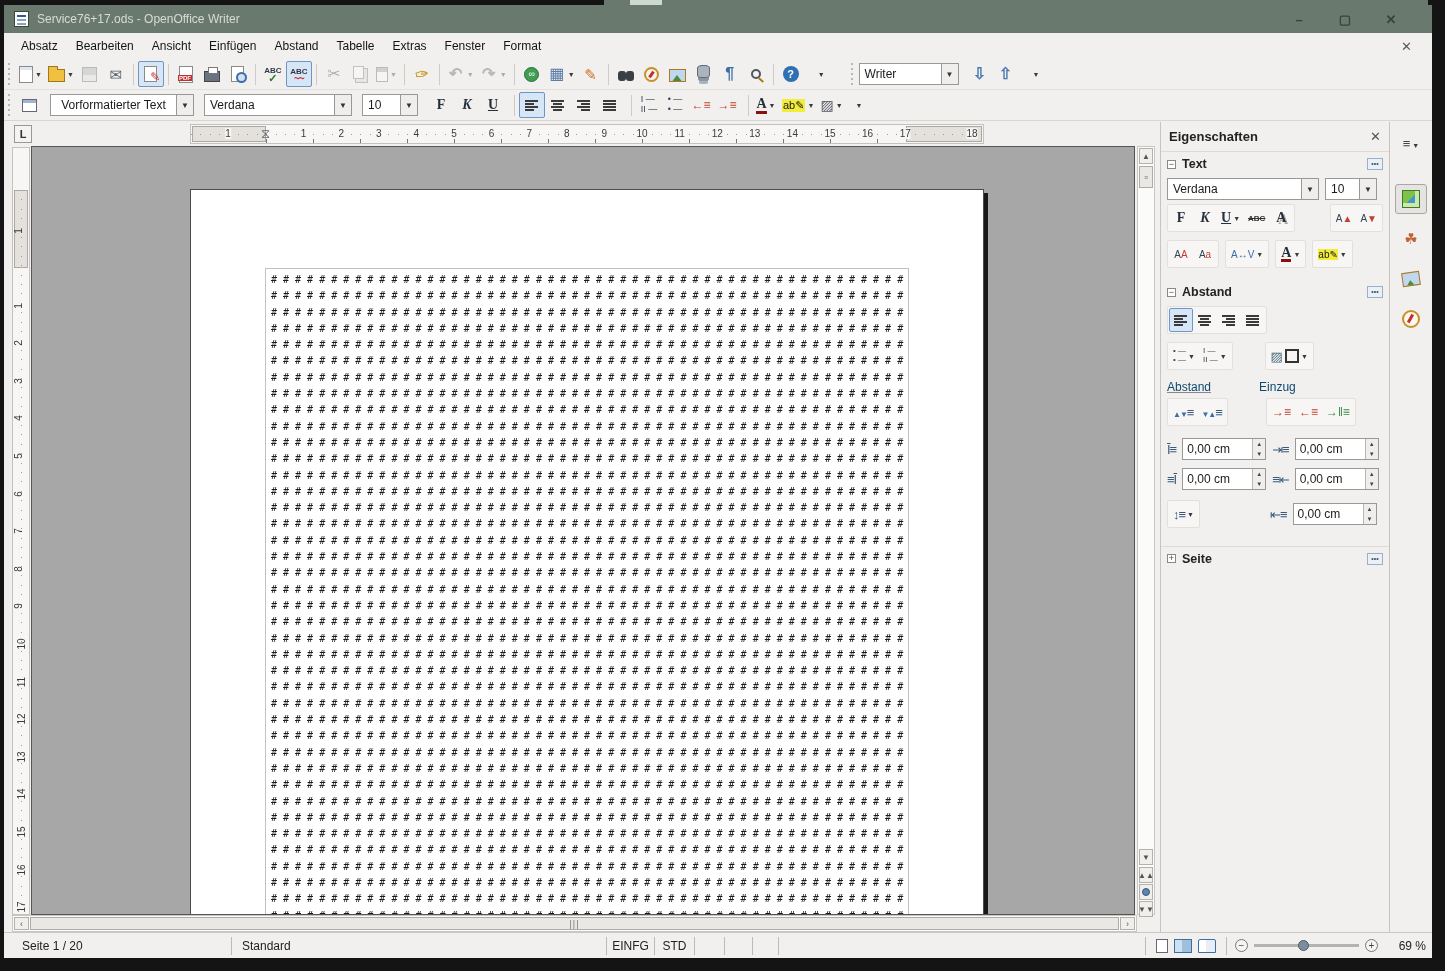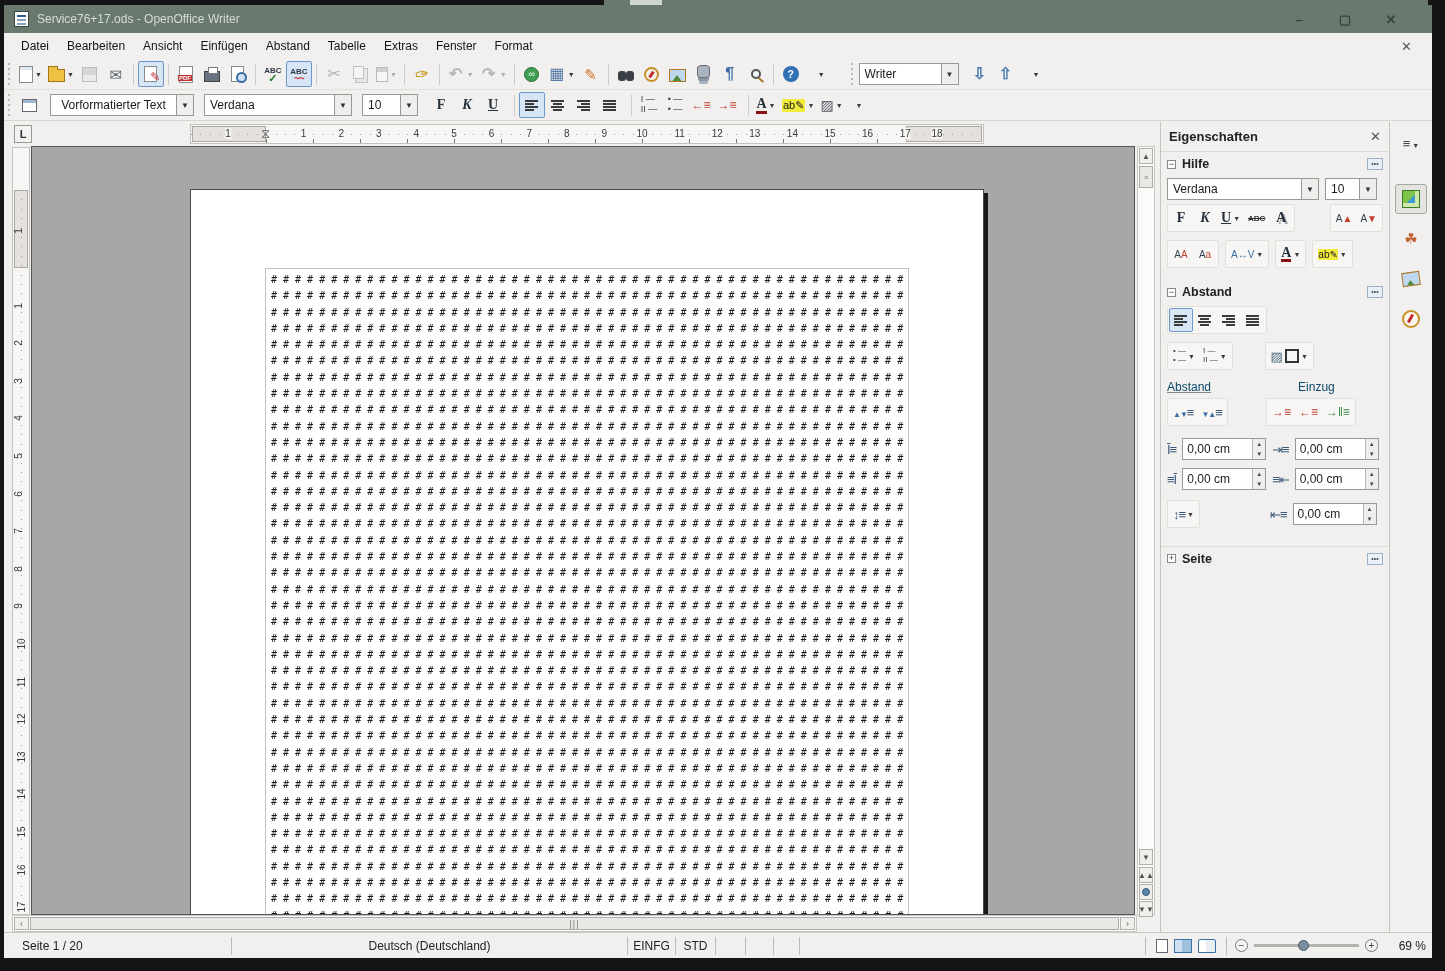--- a/index.html
+++ b/index.html
@@ -184,21 +184,21 @@
     <span class="app-icon"></span>
     <span class="title-text">Service76+17.ods - OpenOffice Writer</span>
     <span class="win-controls">
       <span class="win-btn">–</span>
       <span class="win-btn">▢</span>
       <span class="win-btn" style="margin-right:18px;">✕</span>
     </span>
   </div>
 
   <div class="menubar">
-    <span class="menu-item">Datei</span>
+    <span class="menu-item">Absatz</span>
     <span class="menu-item">Bearbeiten</span>
     <span class="menu-item">Ansicht</span>
     <span class="menu-item">Einfügen</span>
     <span class="menu-item">Abstand</span>
     <span class="menu-item">Tabelle</span>
     <span class="menu-item">Extras</span>
     <span class="menu-item">Fenster</span>
     <span class="menu-item">Format</span>
     <span class="menu-close">✕</span>
   </div>
@@ -451,21 +451,21 @@
       <span class="hnum" style="left: 375.8px;">8</span>
       <span class="hnum" style="left: 413.4px;">9</span>
       <span class="hnum" style="left: 451px;">10</span>
       <span class="hnum" style="left: 488.6px;">11</span>
       <span class="hnum" style="left: 526.2px;">12</span>
       <span class="hnum" style="left: 563.8px;">13</span>
       <span class="hnum" style="left: 601.4px;">14</span>
       <span class="hnum" style="left: 639px;">15</span>
       <span class="hnum" style="left: 676.6px;">16</span>
       <span class="hnum" style="left: 714.2px;">17</span>
-      <span class="hnum" style="left: 746px; text-align: right;">18</span>
+      <span class="hnum" style="left: 781px; text-align: right;">18</span>
     </div>
   <div class="vruler">
     <span class="margin"></span>
     <span class="dots"></span>
     <span class="vnum" style="top:83px;">1</span>
   <span class="vnum" style="top: 157.6px;">1</span>
       <span class="vnum" style="top: 195.2px;">2</span>
       <span class="vnum" style="top: 232.8px;">3</span>
       <span class="vnum" style="top: 270.4px;">4</span>
       <span class="vnum" style="top: 308px;">5</span>
@@ -549,21 +549,21 @@
 
   <div class="sidebar">
     <div class="sb-panel">
       <div class="sb-header">
         <span>Eigenschaften</span>
         <span class="sb-close">✕</span>
       </div>
 
       <div class="section-head">
         <span class="box">−</span>
-        <span>Hilfe</span>
+        <span>Text</span>
         <span class="launcher">•••</span>
       </div>
       <div class="sb-row">
         <span class="combo" style="width:152px;">
           <span class="val">Verdana</span>
           <span class="arrow">▼</span>
         </span>
         <span class="combo" style="width:52px;">
           <span class="val">10</span>
           <span class="arrow">▼</span>
@@ -689,21 +689,21 @@
         <span class="sb-group" style="margin-left:26px;">
           <span class="sb-btn">
               <span class="mini" style="font-size:13px;color:#467;">▨</span>
               <span style="width:14px;height:14px;border:2px solid #333;display:inline-block;margin-left:2px;"></span>
               <span class="dd">▼</span>
             </span>
         </span>
       </div>
       <div class="sb-row" style="margin-top:6px;">
         <span class="sb-label" style="text-decoration:underline;text-decoration-color:#888;">Abstand</span>
-        <span class="sb-label" style="margin-left:81px;">Einzug</span>
+        <span class="sb-label" style="margin-left:42px;">Einzug</span>
       </div>
       <div class="sb-row">
         <span class="sb-group">
           <span class="sb-btn">
               <span class="lines-ic"><span class="blue" style="font-size:8px;">▲▼</span>≡</span>
             </span>
           <span class="sb-btn">
               <span class="lines-ic"><span class="blue" style="font-size:8px;">▼▲</span>≡</span>
             </span>
         </span>
@@ -793,21 +793,21 @@
           <span class="i-pic2"></span>
         </span>
       <span class="tab-btn">
           <span class="i-compass2"></span>
         </span>
     </div>
   </div>
 
   <div class="statusbar">
     <span class="st-seg st-page">Seite 1 / 20</span>
-    <span class="st-seg st-lang">Deutsch (Deutschland)</span>
+    <span class="st-seg st-style">Standard</span>
     <span class="st-seg st-einfg">EINFG</span>
     <span class="st-seg st-std">STD</span>
     <span class="st-seg st-empty1"></span>
     <span class="st-seg st-empty2"></span>
     <span class="st-seg st-empty3"></span>
     <span class="st-seg st-flex"></span>
     <span class="viewicons">
       <span class="vi"></span>
       <span class="vi2"></span>
       <span class="vi3"></span>

